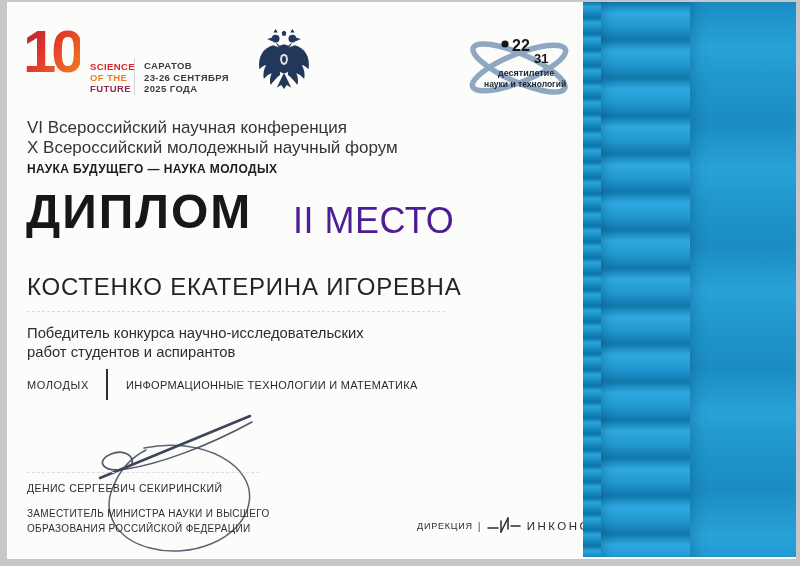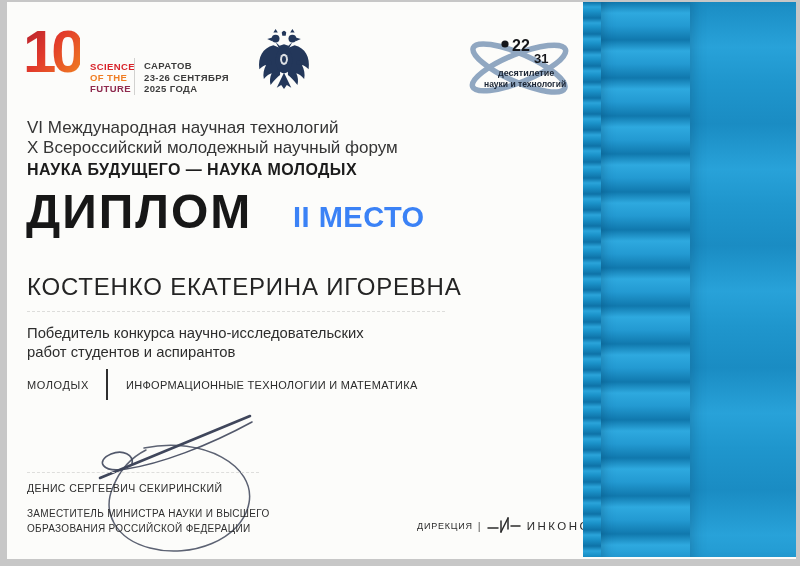--- a/index.html
+++ b/index.html
@@ -27,23 +27,23 @@
   .sci .l2{color:#ef7d23;}
   .sci .l3{color:#8e2a4e;}
   .hdr-div{left:127px;top:56px;width:1px;height:37px;background:#d2d2d0;}
   .dateblk{left:137px;top:58px;font-size:9.5px;font-weight:700;line-height:11.5px;color:#3c3c3c;letter-spacing:.4px;}
   .ministry-text{left:315px;top:41px;font-size:9.5px;font-weight:700;line-height:12.5px;color:#23375a;letter-spacing:.2px;}
   .eagle{left:249px;top:24px;}
   .decade{left:455px;top:28px;}
 
   
   .conf{left:20px;top:116px;color:#353535;font-size:17px;line-height:19.5px;}
-  .conf .b3{font-size:16px;font-weight:700;color:#1c1c1c;margin-top:3px;letter-spacing:.4px;}
+  .conf .b3{font-size:12px;font-weight:700;color:#1c1c1c;margin-top:3px;letter-spacing:.4px;}
   .dtitle{left:19px;top:186px;font-size:48px;font-weight:700;color:#171717;letter-spacing:2px;line-height:1;}
-  .place{left:286px;top:201px;font-size:29px;font-weight:700;color:#3b82f6;letter-spacing:.5px;line-height:1;}
+  .place{left:286px;top:201px;font-size:36px;font-weight:400;color:#4c1d95;letter-spacing:.5px;line-height:1;}
   .rname{left:20px;top:272px;font-size:24px;font-weight:400;color:#242424;letter-spacing:.8px;line-height:1.1;}
   .dash1{left:20px;top:309px;width:418px;border-top:1.5px dashed #dddddb;}
   .award{left:20px;top:322px;font-size:14.8px;color:#2d2d2d;line-height:18.5px;}
   .seclabel{left:20px;top:377px;font-size:11px;color:#2b2b2b;letter-spacing:.6px;}
   .secdiv{left:99px;top:367px;width:2px;height:31px;background:#2f2f2f;}
   .secvalue{left:119px;top:377px;font-size:11px;color:#2b2b2b;letter-spacing:.3px;}
 
   
   .sig{left:15px;top:406px;}
   .dash2{left:20px;top:470px;width:232px;border-top:1.5px dashed #dededc;}
@@ -113,21 +113,21 @@
       <ellipse cx="57" cy="38" rx="50" ry="14" transform="rotate(24 57 38)"></ellipse>
     </g>
     <circle cx="43" cy="14" r="3.6" fill="#15161a"></circle>
     <text x="50" y="21" font-size="16" font-weight="bold" fill="#15161a">22</text>
     <text x="72" y="33" font-size="13" font-weight="bold" fill="#15161a">31</text>
     <text x="36" y="46" font-size="9" font-weight="bold" fill="#1a2433">десятилетие</text>
     <text x="22" y="57" font-size="8.5" font-weight="bold" fill="#1a2433">науки и технологий</text>
   </svg>
 
   <div class="abs conf">
-    <div>VI Международная научная технологий</div>
+    <div>VI Всероссийский научная конференция</div>
     <div>X Всероссийский молодежный научный форум</div>
     <div class="b3">НАУКА БУДУЩЕГО — НАУКА МОЛОДЫХ</div>
   </div>
 
   <div class="abs dtitle">ДИПЛОМ</div>
   <div class="abs place">II МЕСТО</div>
 
   <div class="abs rname">КОСТЕНКО ЕКАТЕРИНА ИГОРЕВНА</div>
   <div class="abs dash1"></div>
 

